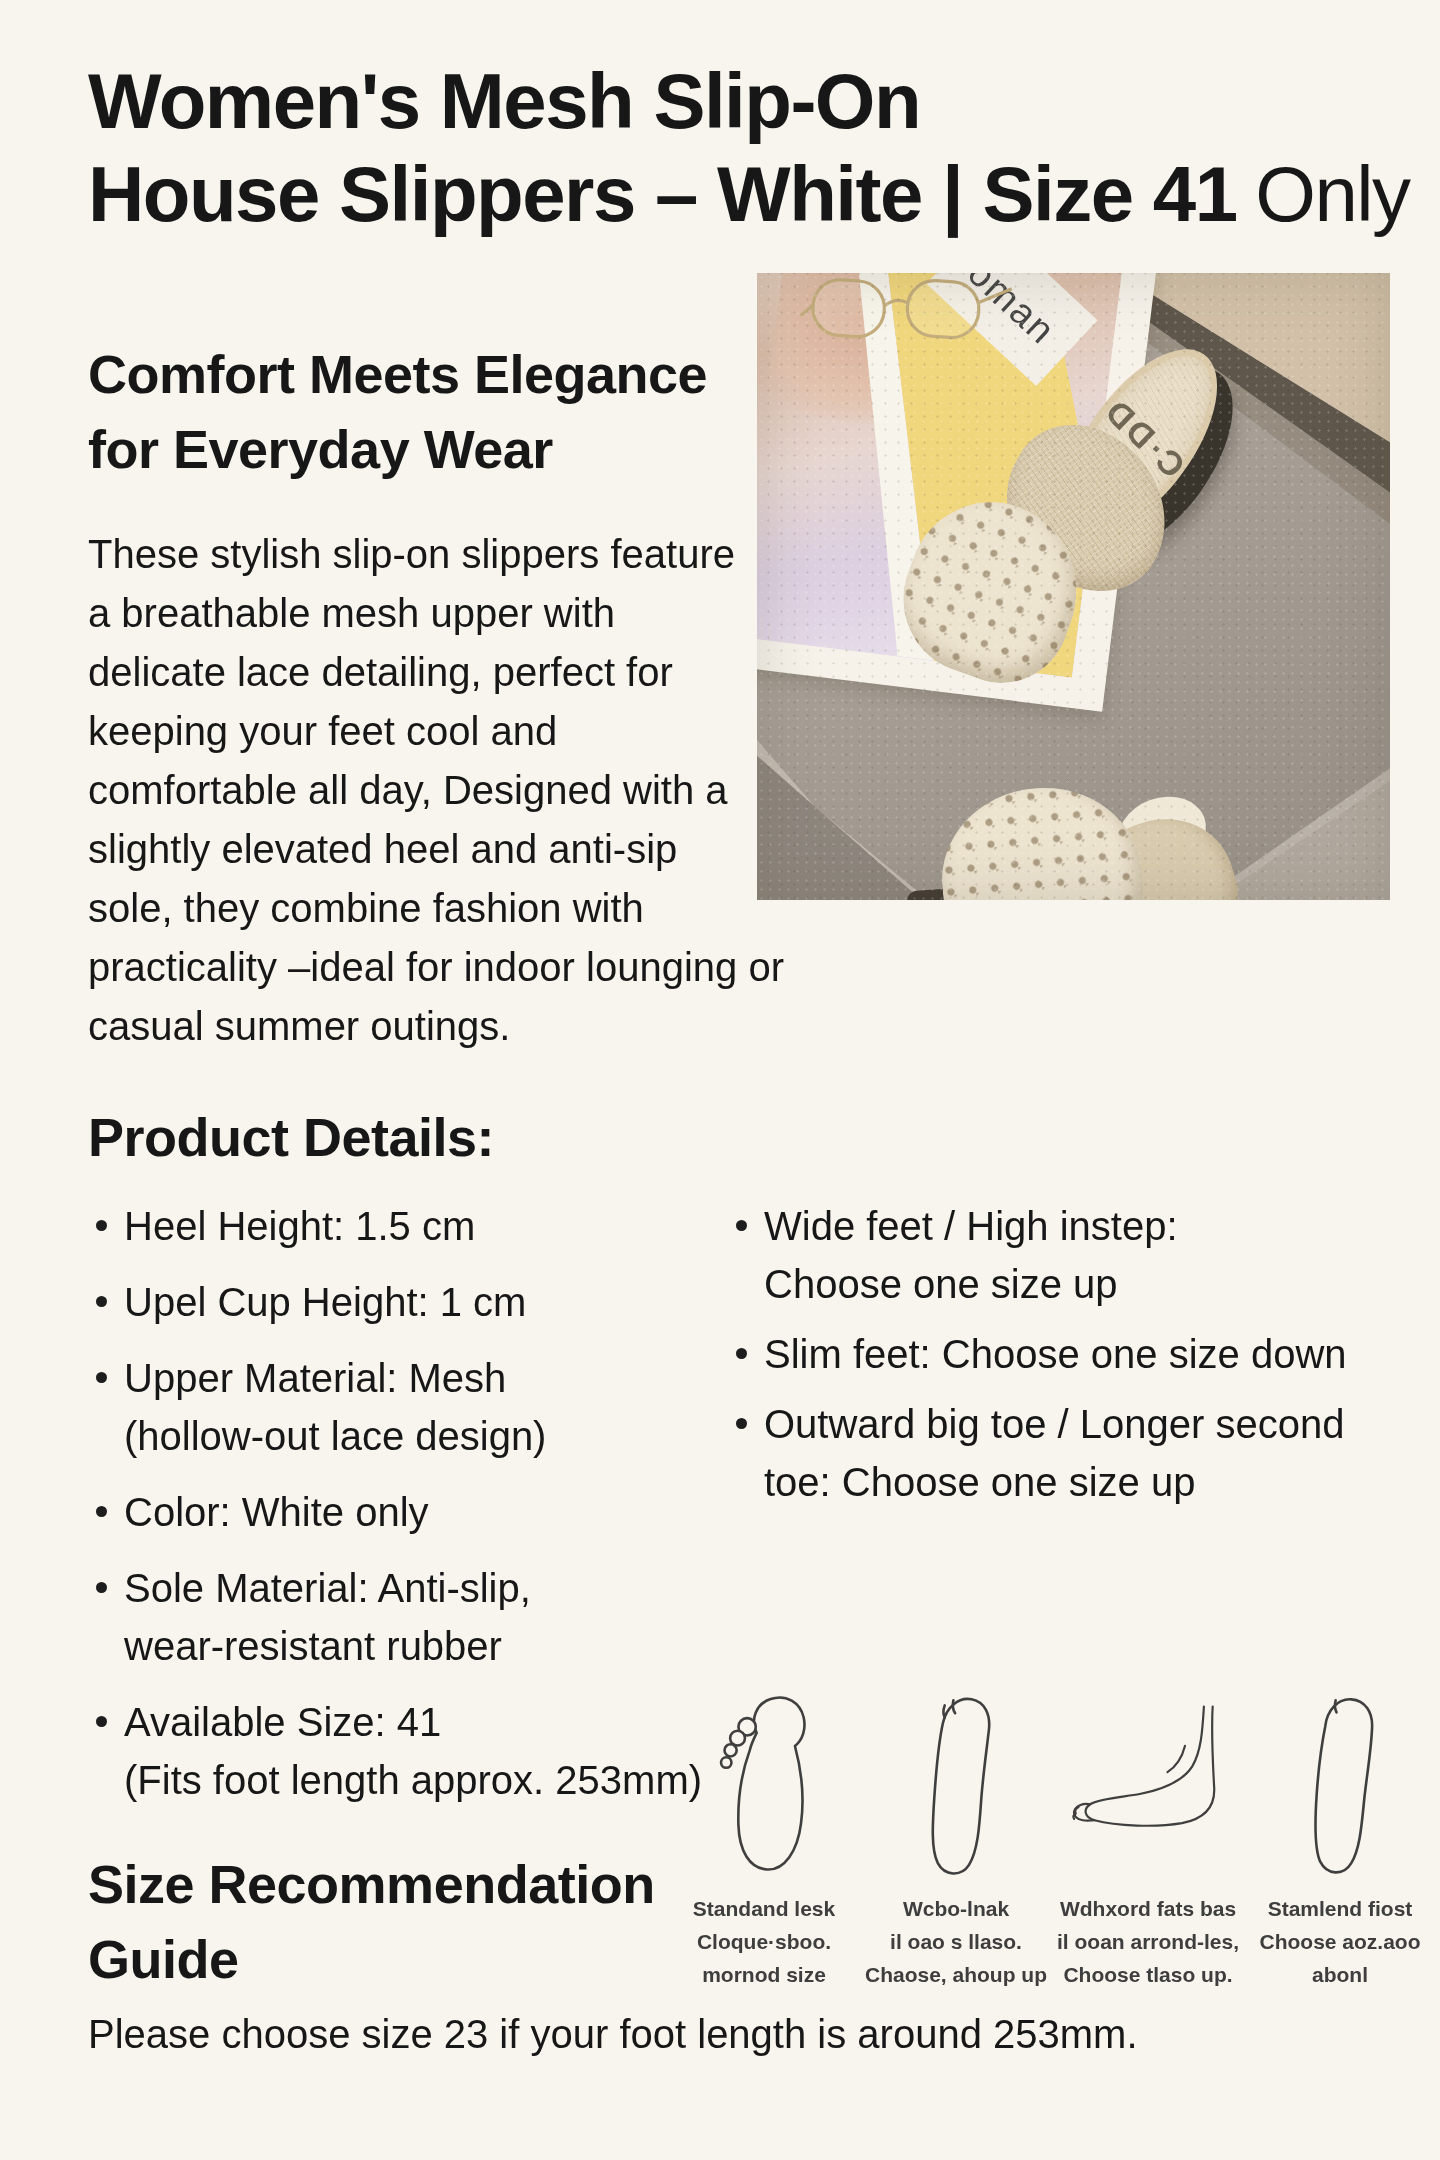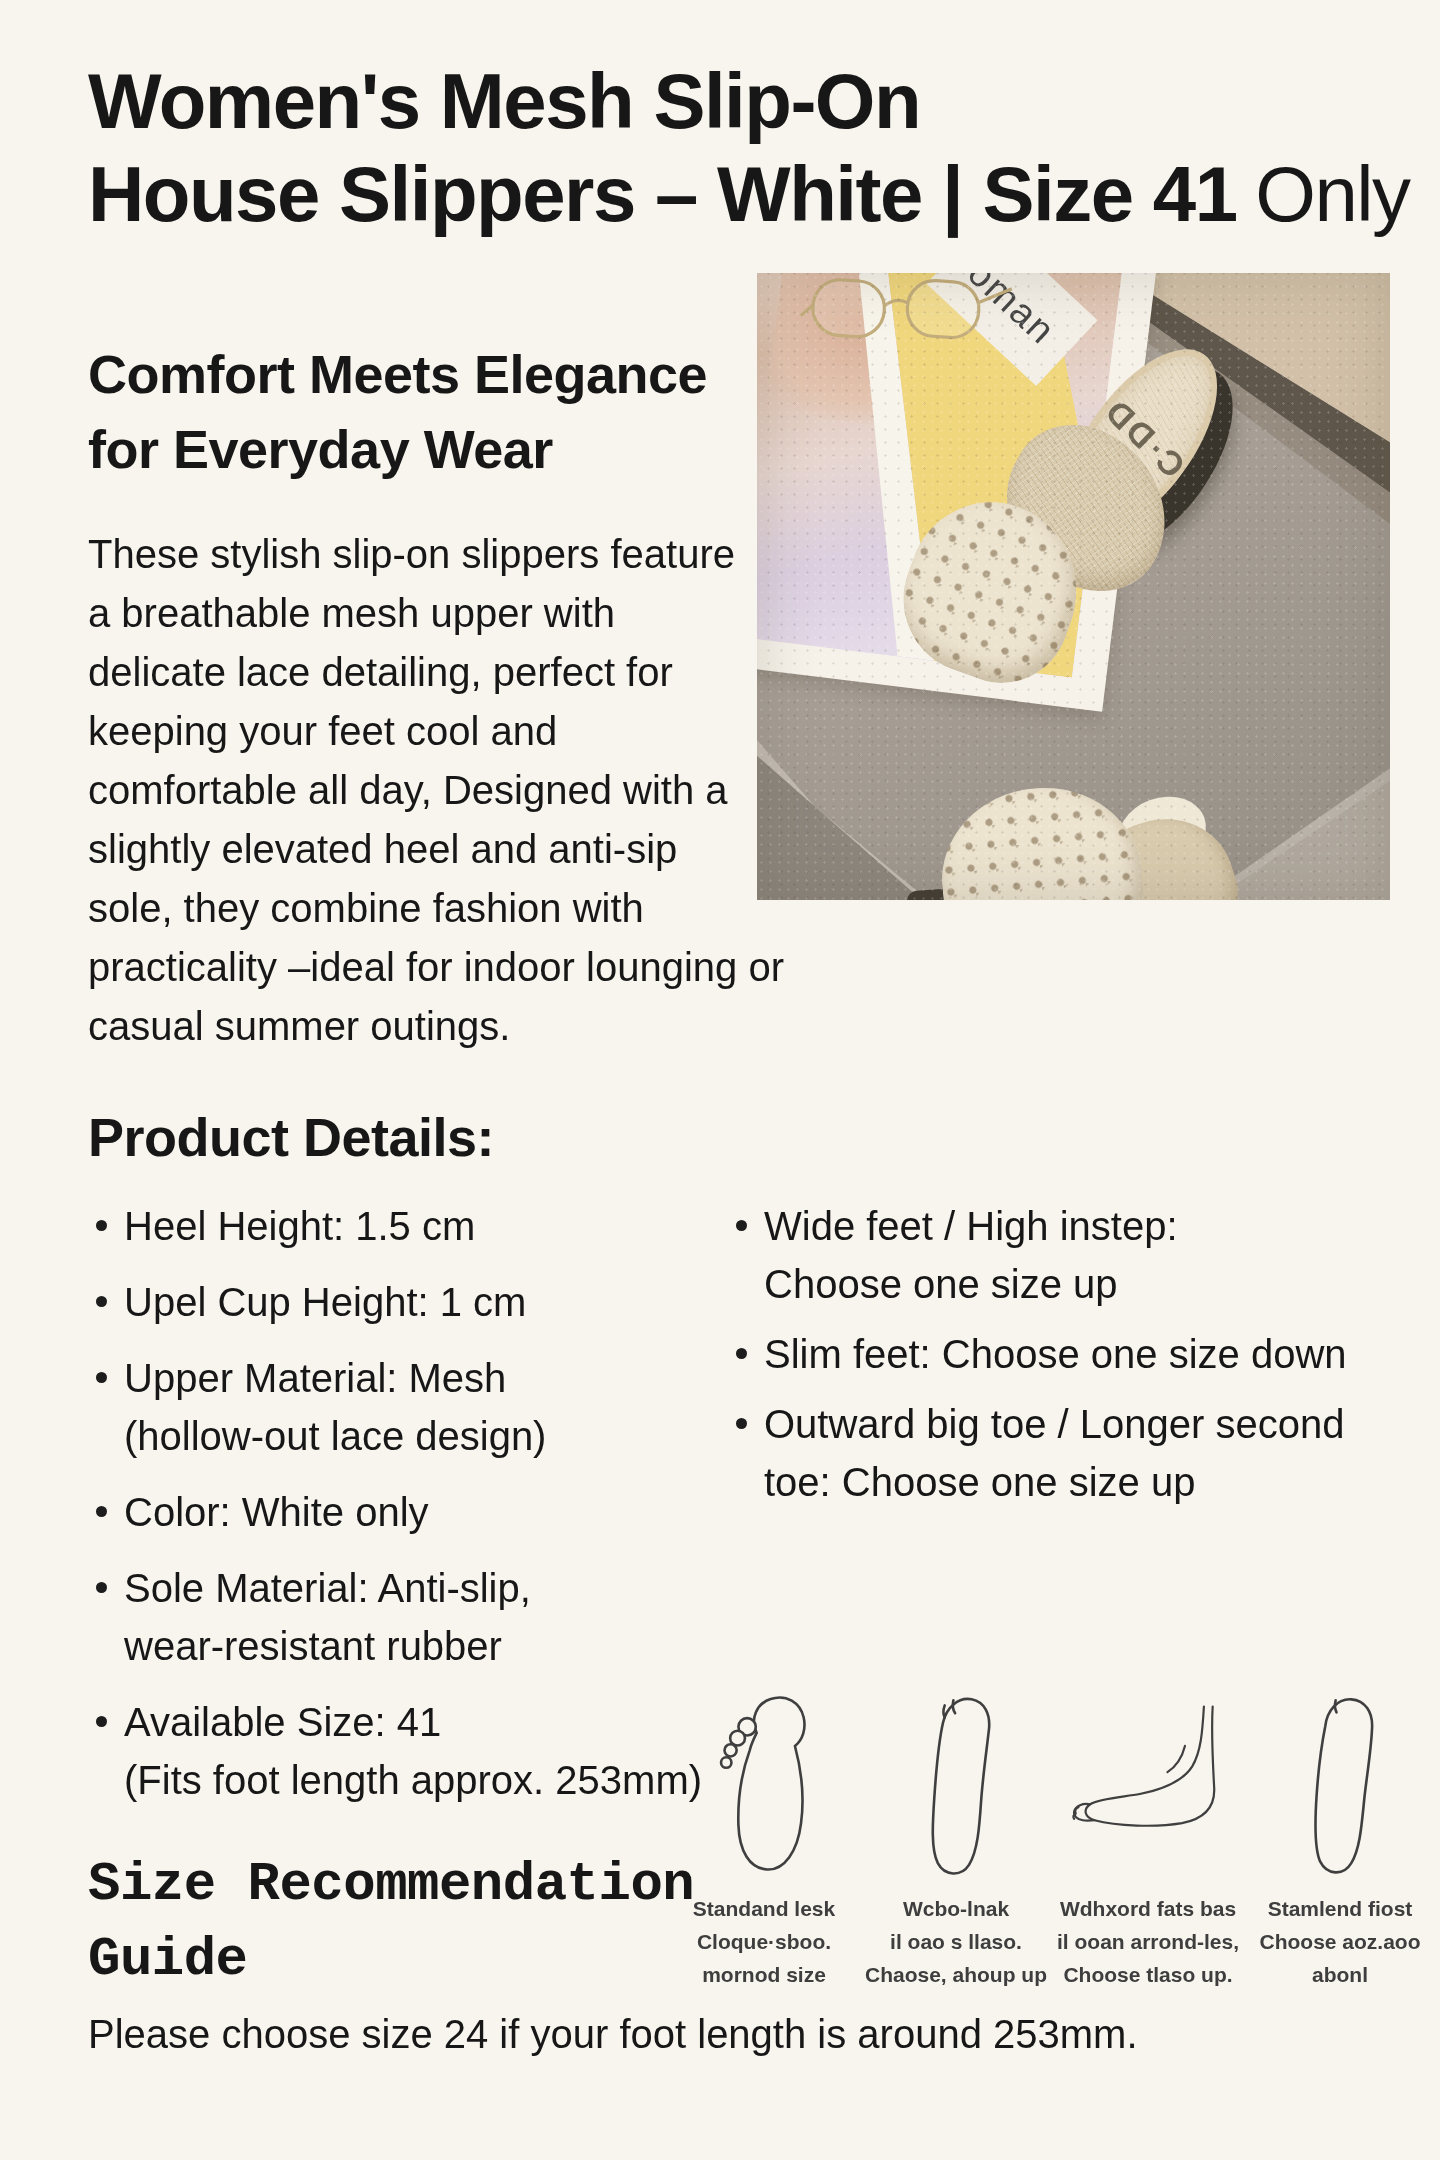--- a/index.html
+++ b/index.html
@@ -15,21 +15,21 @@
   .page{position:relative;width:1440px;height:2160px;background:var(--page-bg);overflow:hidden;}
   .doc{position:absolute;inset:0;padding:55px 26px 16px 88px;}
 
   h1{margin:0;font-size:78px;line-height:93px;font-weight:700;letter-spacing:-1.5px;}
   .t-line{display:block;white-space:nowrap;}
   .t-light{font-weight:400;margin-left:.24em;}
 
   h2{margin:0;font-size:54px;line-height:75px;font-weight:700;letter-spacing:-.5px;white-space:pre-line;}
   .h-intro{margin-top:96px;}
   .h-details{margin-top:44px;}
-  .h-size{margin-top:20px;font-family:Liberation Mono, monospace;}
+  .h-size{margin-top:20px;}
 
   .intro-body{margin:38px 0 0 0;max-width:768px;font-size:40px;line-height:59px;}
 
   
   .photo{position:relative;float:right;width:633px;height:627px;margin:32px 24px 0 0;
          background:linear-gradient(150deg,#b2aba1 0%,var(--floor) 45%,#958e85 100%);overflow:hidden;}
   .photo > div{position:absolute;}
   .layer{inset:0;}
   .tr-wet{clip-path:polygon(47% 0,51% 0,100% 35%,100% 40%);background:rgba(120,105,85,.35);}
   .tr-grout{clip-path:polygon(51% 0,57% 0,100% 27%,100% 35%);background:var(--grout);}
@@ -194,21 +194,21 @@
 Choose one size up</li>
             <li>Slim feet: Choose one size down</li>
             <li>Outward big toe / Longer second
 toe: Choose one size up</li>
           </ul>
       </div>
     </div>
 
     <h2 class="h-size">Size Recommendation
 Guide</h2>
-    <p class="note">Please choose size 24 if your foot length is around 253mm.</p>
+    <p class="note">Please choose size 23 if your foot length is around 253mm.</p>
   </div>
 
   <div class="guide-row">
     <div class="guide-col">
       <svg class="foot-svg" viewBox="0 0 150 230" width="135">
         <path d="M66,54 C58,38 66,20 82,15 C100,9 116,19 120,36 C123,49 119,62 110,69 C117,95 121,128 117,158 C113,190 98,212 78,211 C58,210 46,190 45,160 C44,128 50,96 58,74 C60,66 63,60 66,54 Z"></path>
         <circle class="toe" cx="55" cy="47" r="10"></circle>
         <circle class="toe" cx="44" cy="60" r="8.5"></circle>
         <circle class="toe" cx="36" cy="74" r="7"></circle>
         <circle class="toe" cx="31" cy="88" r="6"></circle>

